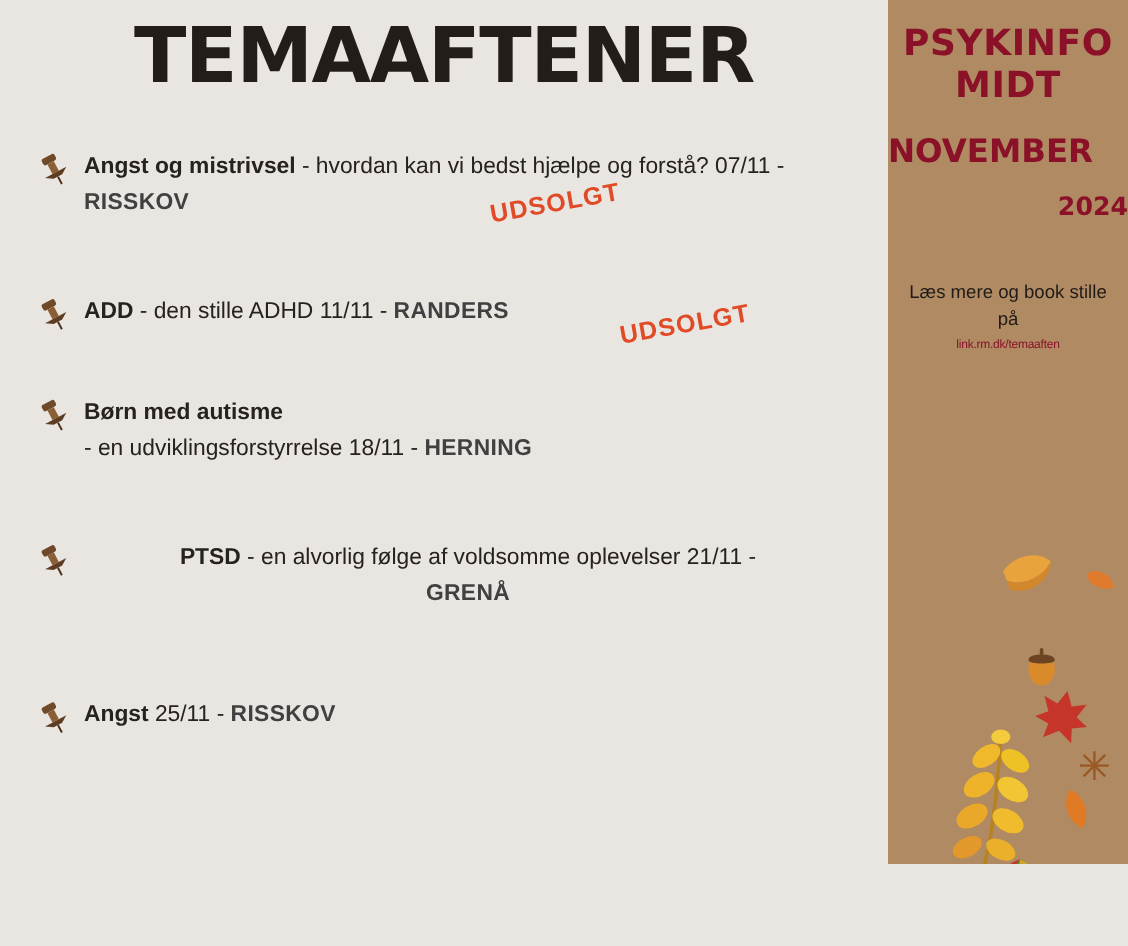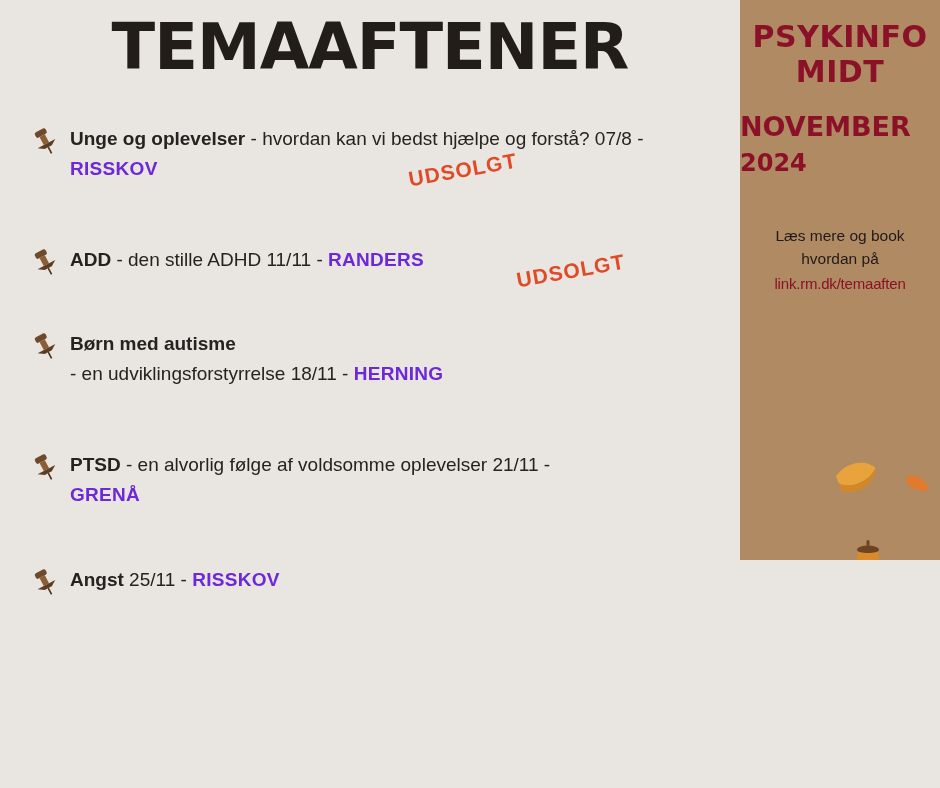--- a/index.html
+++ b/index.html
@@ -61,41 +61,41 @@
     font-family: "Liberation Sans", sans-serif;
     font-size: 19px;
     line-height: 1.55;
     color: #262220;
     max-width: 640px;
   }
   .etext b {
     font-weight: bold;
   }
   .city {
-    color: #6d28d9;
+    color: #404040;
     font-weight: bold;
     letter-spacing: 0.3px;
   }
   .sold {
     position: absolute;
     color: #e04a26;
     font-weight: bold;
     font-size: 21px;
     letter-spacing: 1px;
     transform: rotate(-10deg);
     white-space: nowrap;
   }
   .sold1 { left: 384px; top: 34px; }
   .sold2 { left: 492px; top: 14px; }
 
   
   .right {
     position: relative;
     width: 200px;
-    height: 560px;
+    height: 720px;
     background: #b08a63;
     overflow: hidden;
   }
   .brand {
     font-family: "DejaVu Sans", sans-serif;
     font-weight: bold;
     font-size: 30px;
     color: #8a1127;
     text-align: center;
     line-height: 1.15;
@@ -116,39 +116,39 @@
     font-weight: bold;
     font-size: 27px;
     color: #8a1127;
     text-align: left;
     line-height: 1.2;
     margin-top: 22px;
   }
   .year {
     font-family: "DejaVu Sans", sans-serif;
     font-weight: bold;
-    font-size: 24px;
+    font-size: 21px;
     color: #8a1127;
-    text-align: left;
+    text-align: right;
     line-height: 1.2;
-    margin-top: 6px;
+    margin-top: 17px;
   }
   .booking {
     font-family: "Liberation Sans", sans-serif;
     font-size: 15.5px;
     color: #201b18;
     text-align: center;
     margin-top: 46px;
     line-height: 1.5;
     padding: 0 10px;
   }
   .booklink {
     display: block;
     font-family: "Liberation Sans", sans-serif;
-    font-size: 15px;
+    font-size: 10px;
     color: #8a1127;
     text-align: center;
     margin-top: 4px;
     text-decoration: none;
     letter-spacing: -0.2px;
   }
   .leaves {
     position: absolute;
     left: 0;
     top: 440px;
@@ -172,21 +172,21 @@
           <svg width="30" height="30" viewBox="0 0 30 30">
             <g transform="rotate(-28 15 15)">
               <rect x="9" y="3" width="12" height="6" rx="2" fill="#6f4a2a"></rect>
               <rect x="12" y="9" width="6" height="9" fill="#8a5f36"></rect>
               <path d="M5 18 L25 18 L19 22 L11 22 Z" fill="#5d3d22"></path>
               <rect x="14.2" y="22" width="1.6" height="7" fill="#4a3019"></rect>
             </g>
           </svg>
         </span>
         <div class="etext">
-          <b>Unge og oplevelser</b><span> - hvordan kan vi bedst hjælpe og forstå? 07/8 - </span><span class="city">RISSKOV</span>
+          <b>Angst og mistrivsel</b><span> - hvordan kan vi bedst hjælpe og forstå? 07/11 - </span><span class="city">RISSKOV</span>
         </div>
         <span class="sold sold1">UDSOLGT</span>
       </div>
 
       <div class="event" style="">
         <span class="pin">
           <svg width="30" height="30" viewBox="0 0 30 30">
             <g transform="rotate(-28 15 15)">
               <rect x="9" y="3" width="12" height="6" rx="2" fill="#6f4a2a"></rect>
               <rect x="12" y="9" width="6" height="9" fill="#8a5f36"></rect>
@@ -210,21 +210,21 @@
               <path d="M5 18 L25 18 L19 22 L11 22 Z" fill="#5d3d22"></path>
               <rect x="14.2" y="22" width="1.6" height="7" fill="#4a3019"></rect>
             </g>
           </svg>
         </span>
         <div class="etext">
           <b>Børn med autisme</b><br><span> - en udviklingsforstyrrelse 18/11 - </span><span class="city">HERNING</span>
         </div>
       </div>
 
-      <div class="event" style="margin-bottom:56px;">
+      <div class="event" style="margin-bottom:72px;text-align:center;">
         <span class="pin">
           <svg width="30" height="30" viewBox="0 0 30 30">
             <g transform="rotate(-28 15 15)">
               <rect x="9" y="3" width="12" height="6" rx="2" fill="#6f4a2a"></rect>
               <rect x="12" y="9" width="6" height="9" fill="#8a5f36"></rect>
               <path d="M5 18 L25 18 L19 22 L11 22 Z" fill="#5d3d22"></path>
               <rect x="14.2" y="22" width="1.6" height="7" fill="#4a3019"></rect>
             </g>
           </svg>
         </span>
@@ -252,21 +252,21 @@
     </div>
   </div>
 
   <div class="right">
     <div class="brand">
       <div>PSYKINFO</div>
       <div>MIDT</div>
     </div>
     <div class="month">NOVEMBER</div>
     <div class="year">2024</div>
-    <div class="booking">Læs mere og book hvordan på</div>
+    <div class="booking">Læs mere og book stille på</div>
     <a class="booklink" href="#">link.rm.dk/temaaften</a>
 
     <svg class="leaves" viewBox="0 0 200 348">
 
       <g transform="translate(96,36) rotate(-20)">
         <path d="M0 0 C14 -10 34 -6 40 6 C30 16 10 18 0 8 Z" fill="#e8a33d"></path>
         <path d="M0 8 C10 18 30 16 40 6 C34 22 12 26 0 16 Z" fill="#d2872b"></path>
       </g>
       <g transform="translate(168,36) rotate(25)">
         <path d="M0 0 C9 -6 20 -4 24 4 C18 10 6 11 0 5 Z" fill="#e07b2e"></path>

